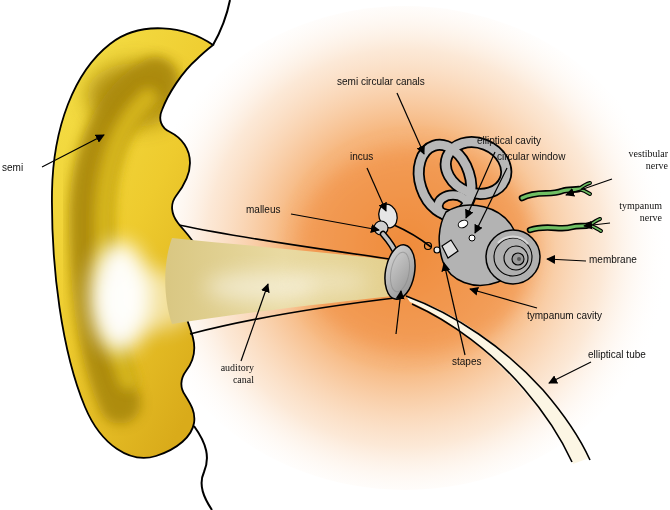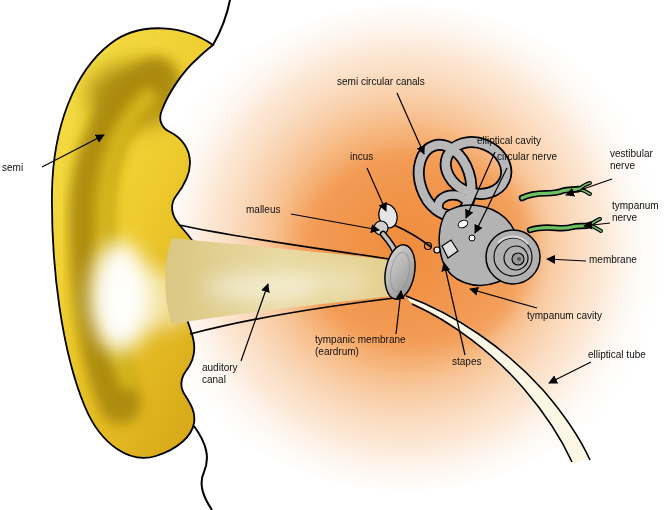--- a/index.html
+++ b/index.html
@@ -5,21 +5,21 @@
   html,body{margin:0;padding:0;background:#fff;}
   .stage{
     position:relative;width:670px;height:510px;background:#ffffff;
     overflow:hidden;font-family:"Liberation Sans", sans-serif;
   }
   .stage svg{position:absolute;left:0;top:0;}
   .lbl{
     position:absolute;font-size:10px;line-height:1.18;color:#111;
     white-space:nowrap;z-index:5;
   }
-  .lbl.wrap{white-space:normal;text-align:left;}
+  .lbl.wrap{white-space:normal;text-align:right;font-family:Liberation Serif, serif;}
 </style>
 </head>
 <body>
 
 <div class="stage">
 
 <svg width="670" height="510" viewBox="0 0 670 510">
   <defs>
     <radialGradient id="bgGrad" gradientUnits="userSpaceOnUse" cx="405" cy="248" r="265">
       <stop offset="0" stop-color="#f08d38" stop-opacity="0.95"></stop>
@@ -154,24 +154,23 @@
     <line x1="465" y1="355" x2="444" y2="263" marker-end="url(#ah)"></line>
     <line x1="241" y1="361" x2="268" y2="284" marker-end="url(#ah)"></line>
     <line x1="591" y1="362" x2="549" y2="383" marker-end="url(#ah)"></line>
   </g>
 </svg>
 
 <div class="lbl" style="left:2px;top:162px">semi</div>
 <div class="lbl" style="left:337px;top:76px">semi circular canals</div>
 <div class="lbl" style="left:350px;top:151px">incus</div>
 <div class="lbl" style="left:477px;top:135px">elliptical cavity</div>
-<div class="lbl" style="left:497px;top:151px">circular nerve</div>
+<div class="lbl" style="left:497px;top:151px">circular window</div>
 <div class="lbl wrap" style="left:610px;top:148px;width:58px">vestibular nerve</div>
 <div class="lbl wrap" style="left:612px;top:200px;width:50px">tympanum nerve</div>
 <div class="lbl" style="left:246px;top:204px">malleus</div>
 <div class="lbl" style="left:589px;top:254px">membrane</div>
 <div class="lbl" style="left:527px;top:310px">tympanum cavity</div>
-<div class="lbl wrap" style="left:315px;top:334px;width:115px">tympanic membrane (eardrum)</div>
 <div class="lbl" style="left:452px;top:356px">stapes</div>
 <div class="lbl wrap" style="left:202px;top:362px;width:52px">auditory canal</div>
 <div class="lbl" style="left:588px;top:349px">elliptical tube</div>
 
 </div>
 
 </body></html>

